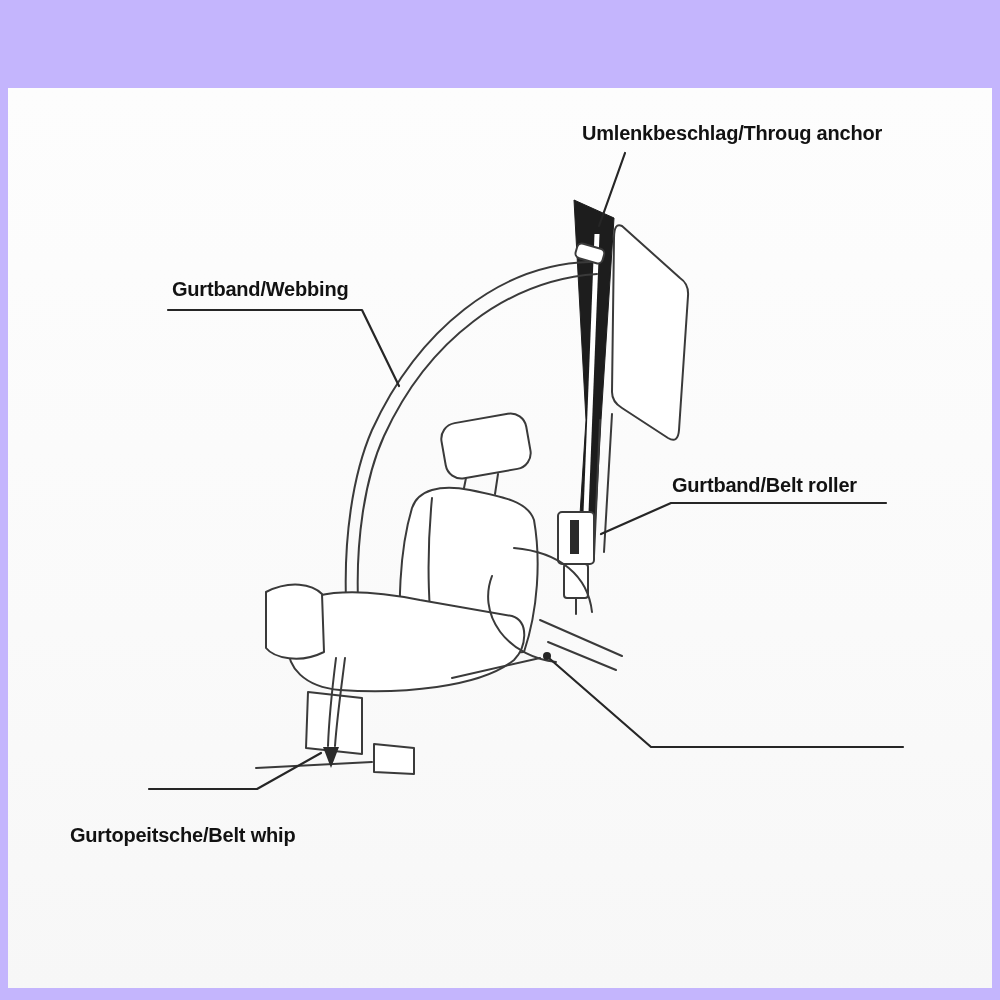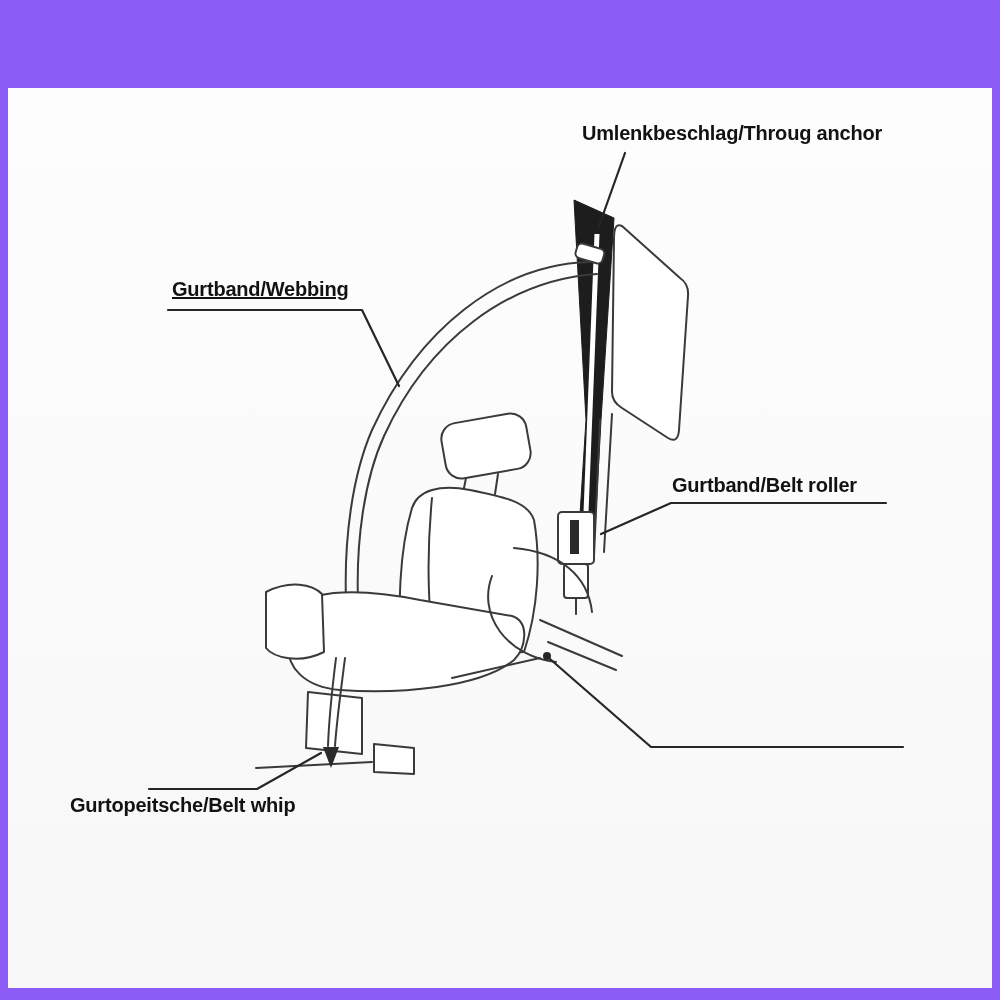--- a/index.html
+++ b/index.html
@@ -1,19 +1,19 @@
 <!DOCTYPE html>
 <html><head>
 <meta charset="utf-8">
 <style>
   html,body{margin:0;padding:0;background:#ffffff;}
   .stage{
     position:relative;
     width:1000px;height:1000px;
-    background:#8b5cf6;
+    background:#c4b5fd;
     overflow:hidden;
     font-family:"Liberation Sans", sans-serif;
   }
   .paper{
     position:absolute;left:8px;top:88px;width:984px;height:900px;
     background:linear-gradient(180deg,#fdfdfd 0%,#fafafa 60%,#f7f7f7 100%);
   }
   .label{
     position:absolute;
     font-family:"Liberation Sans", sans-serif;
@@ -103,20 +103,20 @@
       <polyline points="168,310 362,310 399,386" class="leader"></polyline>
       <polyline points="886,503 671,503 601,534" class="leader"></polyline>
       <polyline points="903,747 651,747 550,659" class="leader"></polyline>
       <circle cx="547" cy="656" r="4" fill="#262626"></circle>
       <polyline points="149,789 257,789 321,753" class="leader"></polyline>
     </g>
   </svg>
 
   <div class="label" style="left:582px;top:122px;">Umlenkbeschlag/Throug anchor</div>
 
-  <div class="label" style="left:172px;top:278px;text-decoration:underline;">Gurtband/Webbing</div>
+  <div class="label" style="left:172px;top:278px;">Gurtband/Webbing</div>
 
   <div class="label" style="left:672px;top:474px;">Gurtband/Belt roller</div>
 
 
-  <div class="label" style="left:70px;top:794px;">Gurtopeitsche/Belt whip</div>
+  <div class="label" style="left:70px;top:824px;">Gurtopeitsche/Belt whip</div>
 
 </div>
 
 </body></html>

